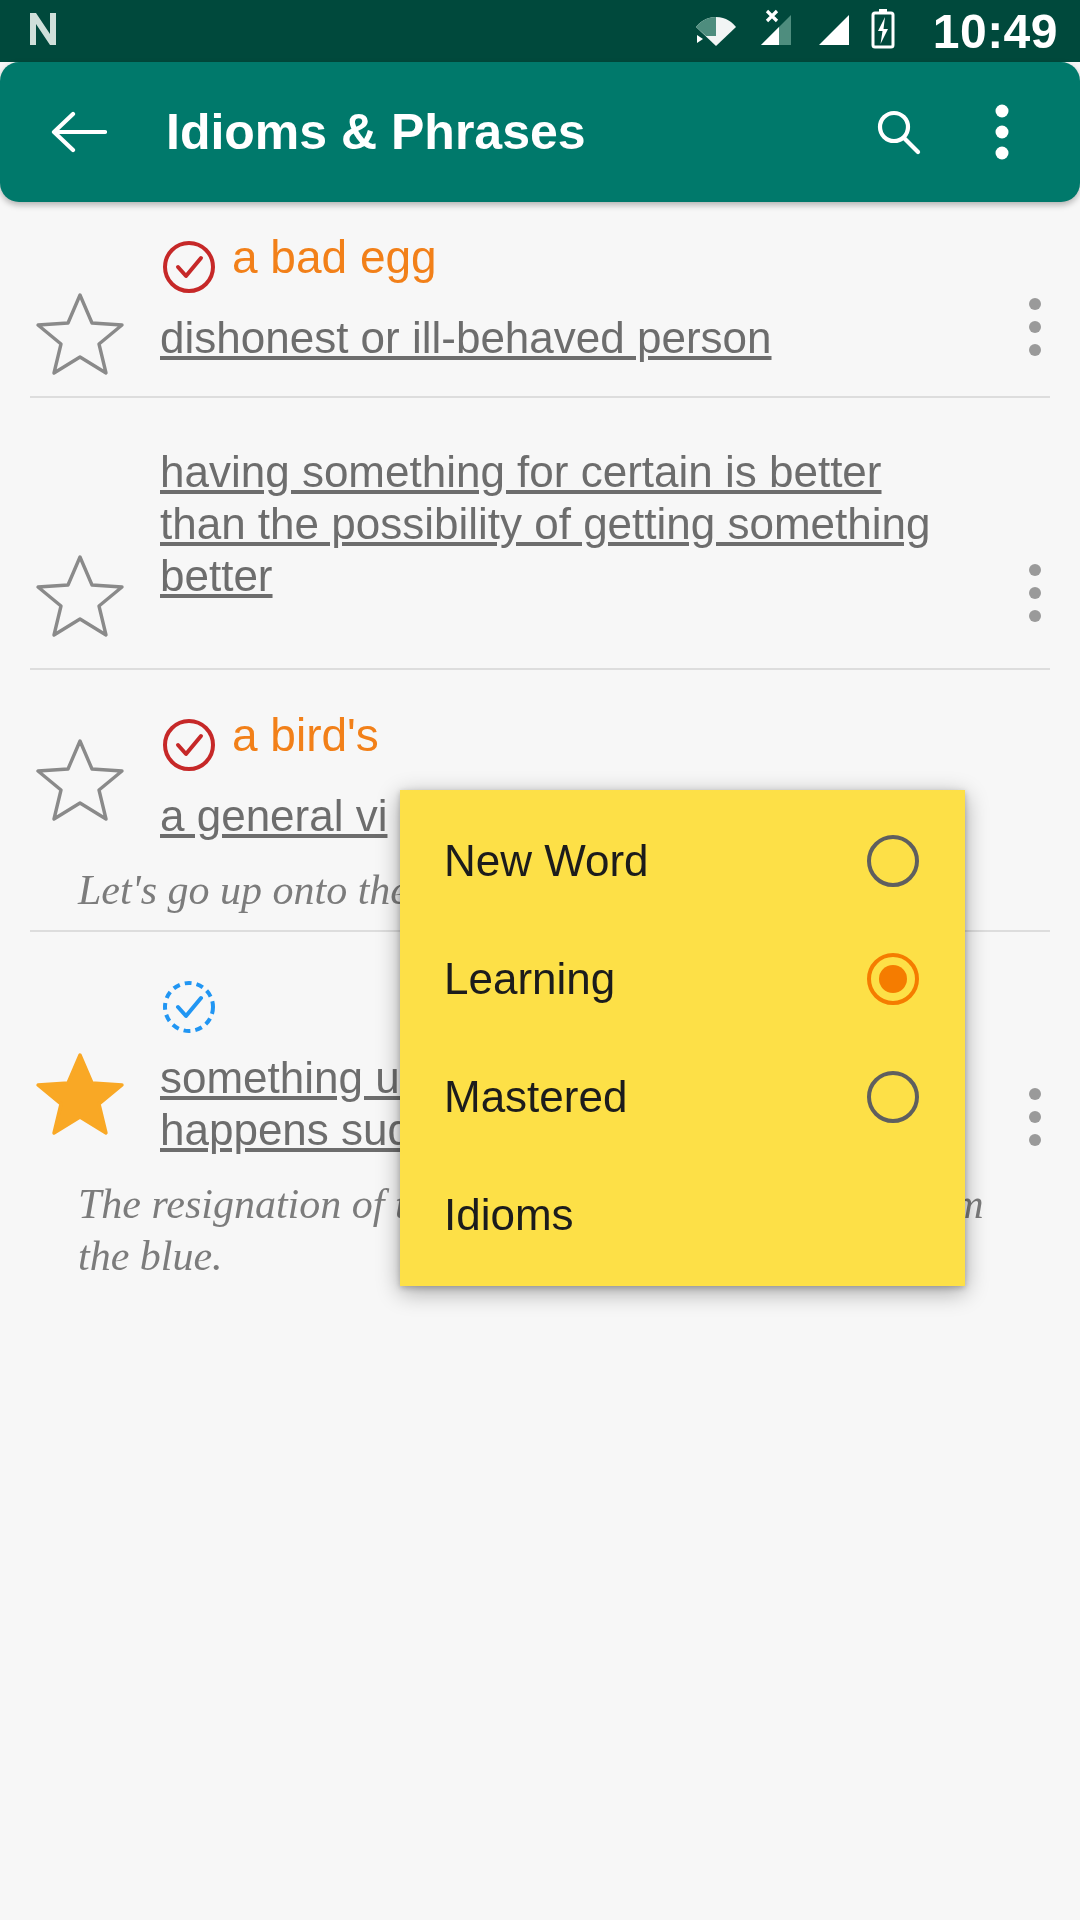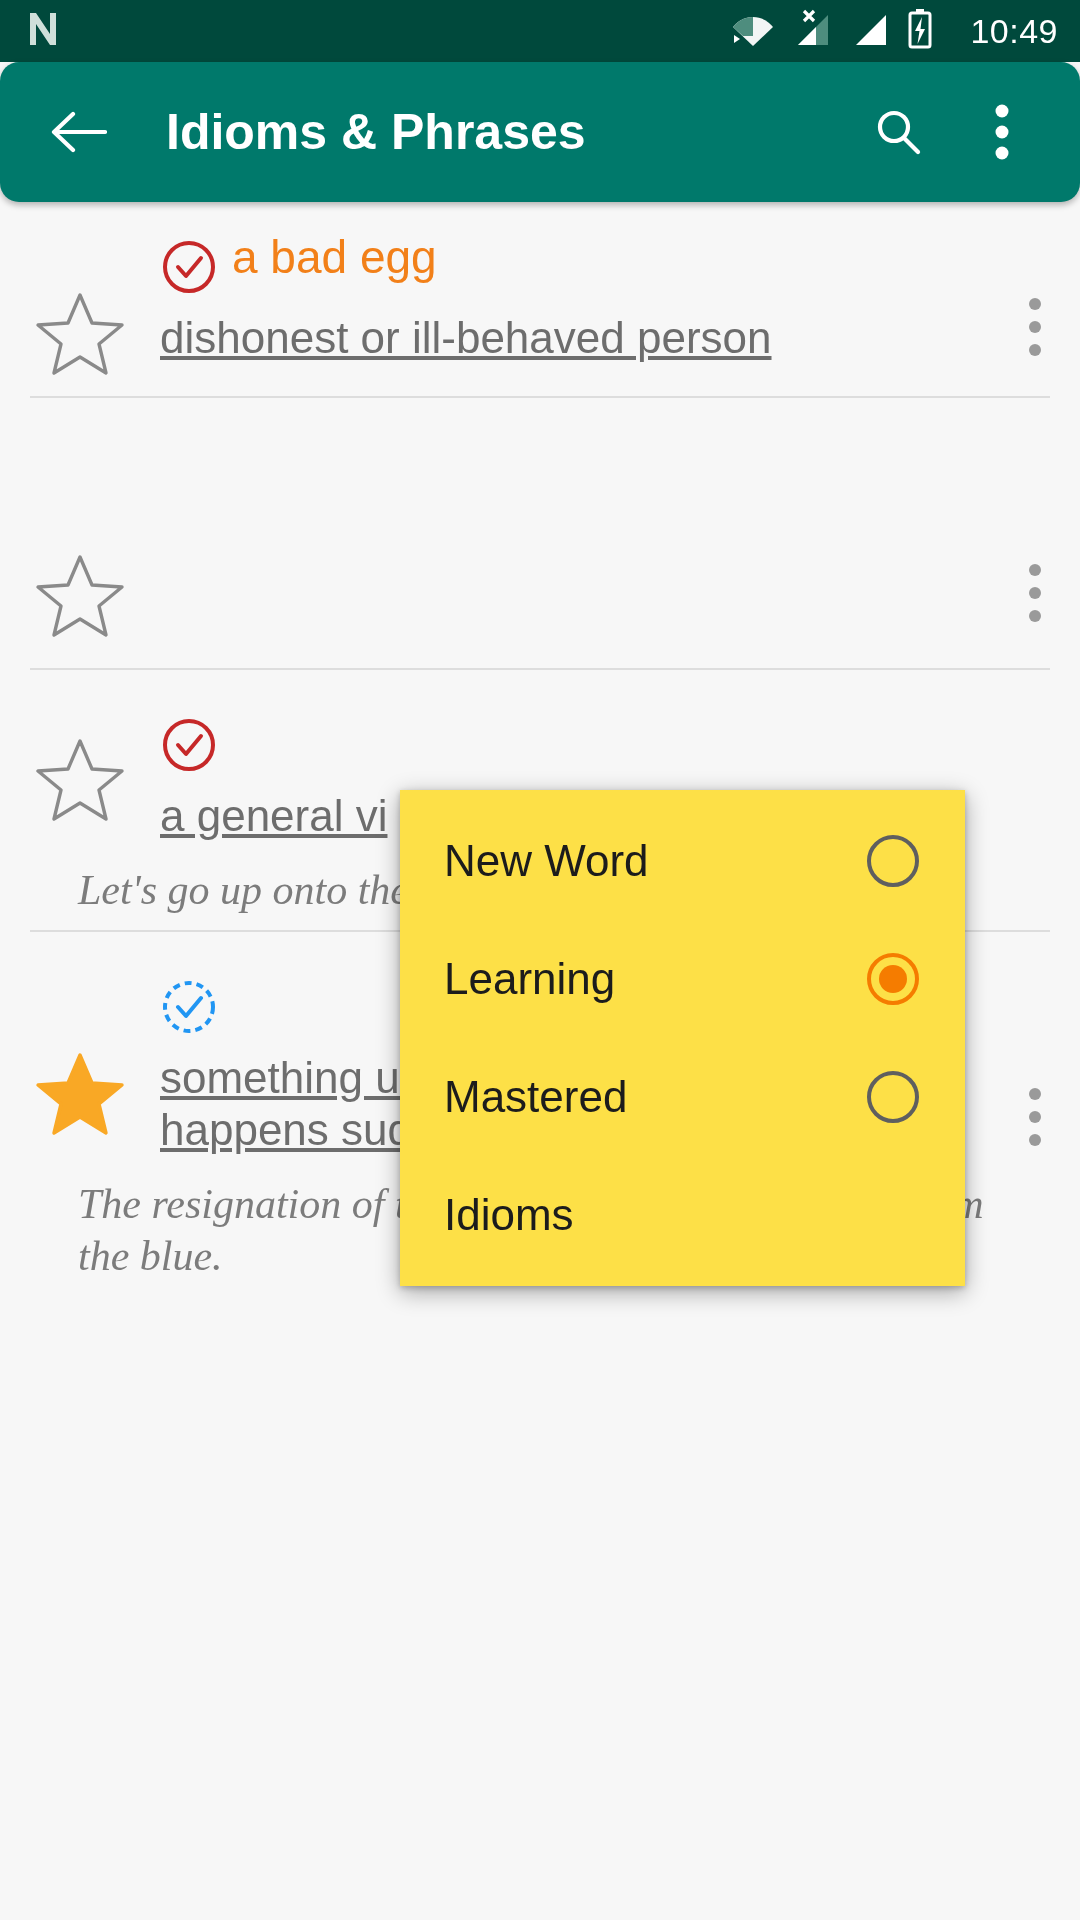--- a/index.html
+++ b/index.html
@@ -11,21 +11,21 @@
   }
   #screen { position: relative; width: 1080px; height: 1920px; overflow: hidden; background:#f7f7f7; }
 
   
   #statusbar {
     position:absolute; top:0; left:0; width:1080px; height:62px;
     background:#00493c; display:flex; align-items:center; padding:0 22px;
   }
   #statusbar .sb-left { display:flex; align-items:center; gap:14px; flex:1; }
   #statusbar .sb-right { display:flex; align-items:center; gap:16px; }
-  .sb-time { color:#fff; font-size:34px; font-weight:400; letter-spacing:0.5px; margin-left:20px; }
+  .sb-time { color:#fff; font-size:48px; font-weight:700; letter-spacing:0.5px; margin-left:20px; }
 
   
   #appbar {
     position:absolute; top:62px; left:0; width:1080px; height:140px;
     background:#00796b; display:flex; align-items:center; padding:0 48px;
     box-shadow: 0 3px 6px rgba(0,0,0,0.28);
     z-index: 5;
     border-radius: 19px;
   }
   #appbar .title {
@@ -189,20 +189,21 @@
     <div class="entry">
       <div class="entry-top">
         <div class="star-col" style="padding-top:118px;">
           <span>
             <svg width="92" height="88" viewBox="0 0 92 88">
               <path d="M46 5 L58 33 L88 35 L65 54 L72 83 L46 67 L20 83 L27 54 L4 35 L34 33 Z" fill="none" stroke="#8a8a8a" stroke-width="3.4" stroke-linejoin="round"></path>
             </svg>
           </span>
         </div>
         <div class="text-col">
+          <div class="meaning">having something for certain is better than the possibility of getting something better</div>
         </div>
         <div class="menu-col" style="padding-top:130px;">
           <span class="dots">
               <i></i>
               <i></i>
               <i></i>
             </span>
         </div>
       </div>
       <div class="divider" style="margin-top:24px;"></div>
@@ -218,20 +219,21 @@
           </span>
         </div>
         <div class="text-col">
           <div class="phrase-line">
             <span class="status-icon">
               <svg width="58" height="58" viewBox="0 0 58 58">
                 <circle cx="29" cy="29" r="24" fill="none" stroke="#c62828" stroke-width="4"></circle>
                 <path d="M18 29 L26 38 L41 20" stroke="#c62828" stroke-width="4" fill="none" stroke-linecap="round" stroke-linejoin="round"></path>
               </svg>
             </span>
+            <span class="phrase">a bird's</span>
           </div>
           <div class="meaning">a general vi</div>
         </div>
         <div class="menu-col"></div>
       </div>
       <div class="example">Let's go up onto the view of the surroun</div>
       <div class="divider"></div>
     </div>
 
     <div class="entry">

